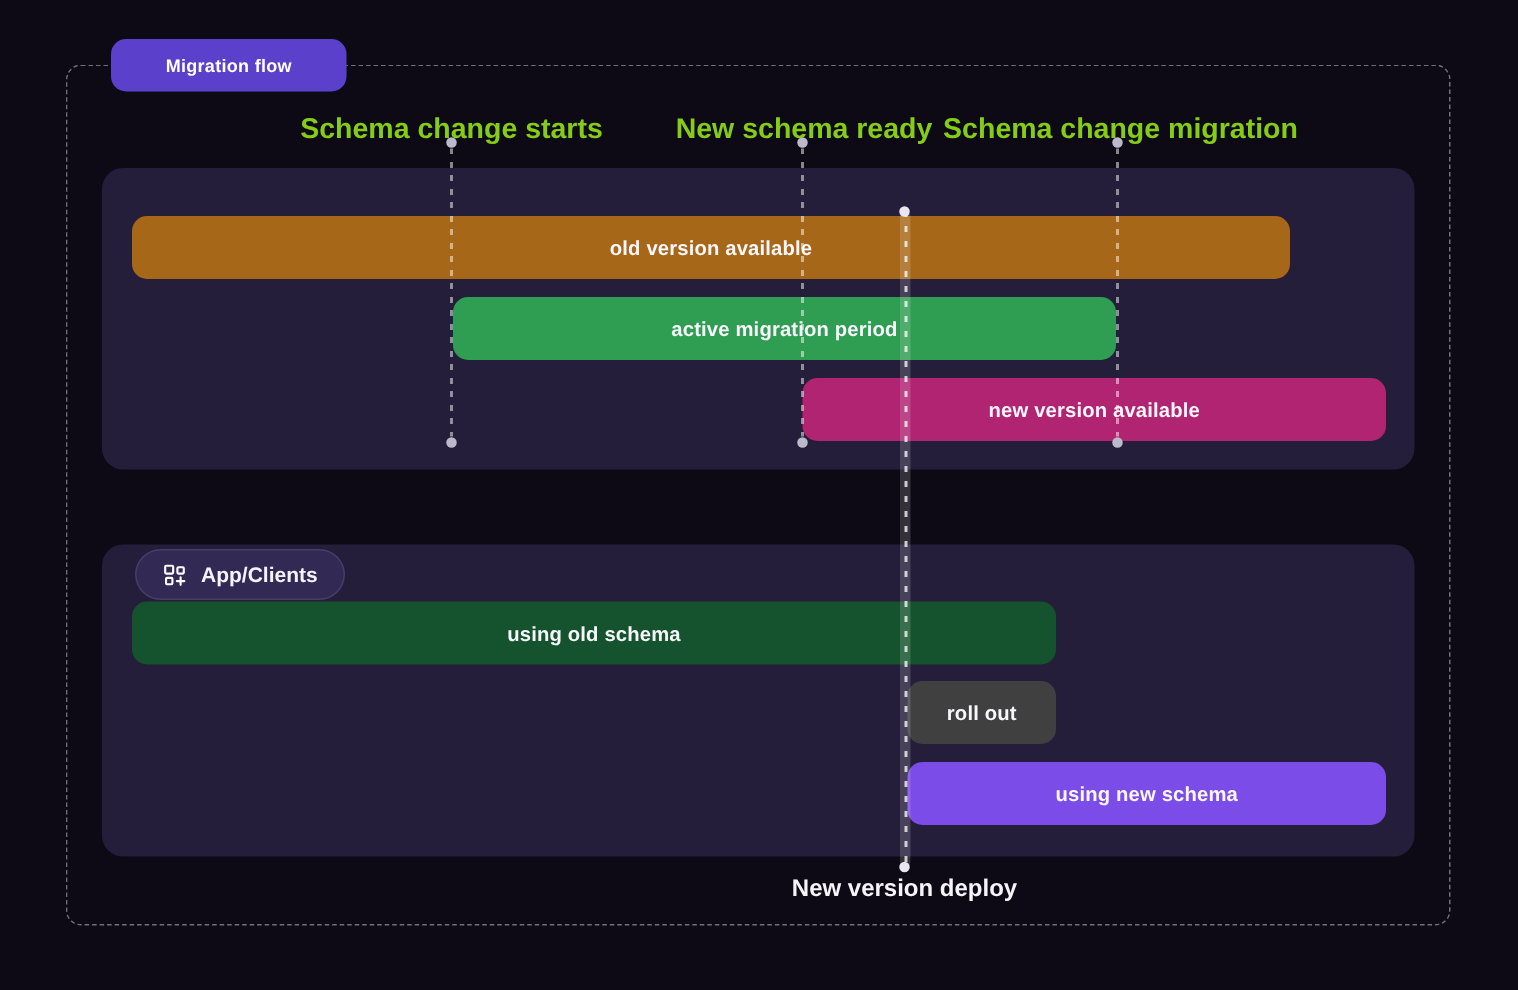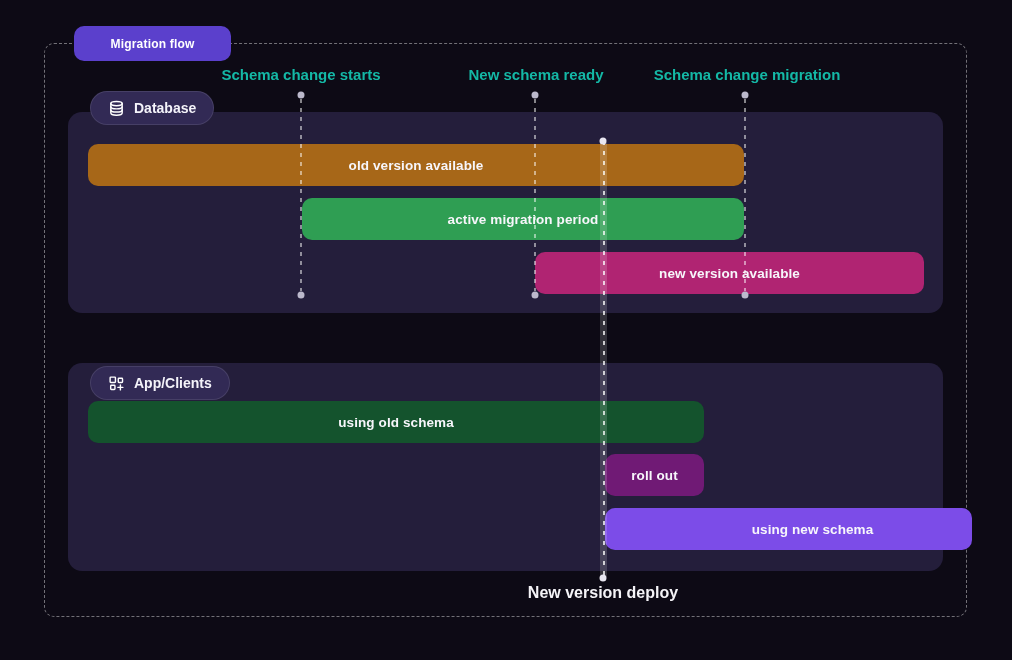--- a/index.html
+++ b/index.html
@@ -42,22 +42,22 @@
     color:#f4f3fa;font-size:14px;font-weight:700;
     border:1px solid rgba(255,255,255,0.10);
     box-sizing:border-box;
   }
   .pill.db{top:91px;}
   .pill.app{top:366px;}
   .pill svg{display:block;}
 
   
   .mlabel{
-    position:absolute;top:66px;transform:translateX(-50%);
-    color:#14b8a6;font-size:15px;font-weight:700;white-space:nowrap;z-index:5;
+    position:absolute;top:76px;transform:translateX(-50%);
+    color:#84cc16;font-size:19px;font-weight:700;white-space:nowrap;z-index:5;
   }
   .vline{
     position:absolute;width:2px;z-index:3;
     background:repeating-linear-gradient(to bottom,
       rgba(255,255,255,0.5) 0px, rgba(255,255,255,0.5) 4px,
       transparent 4px, transparent 9px);
   }
   .vline.m{top:99px;height:192px;}
   .dot{
     position:absolute;width:7px;height:7px;border-radius:50%;
@@ -79,21 +79,21 @@
     position:absolute;top:584px;left:603px;transform:translateX(-50%);
     color:#f5f4f8;font-size:16px;font-weight:700;white-space:nowrap;z-index:5;
   }
 
   
   .bar{
     position:absolute;height:42px;border-radius:10px;z-index:2;
     display:flex;align-items:center;justify-content:center;
     color:#f7f6fb;font-size:13.5px;font-weight:700;letter-spacing:.1px;
   }
-  .bar.db1{left:88px;top:144px;width:656px;}
+  .bar.db1{left:88px;top:144px;width:772px;}
   .bar.db2{left:302px;top:198px;width:442px;}
   .bar.db3{left:535px;top:252px;width:389px;}
   .bar.ap1{left:88px;top:401px;width:616px;}
   .bar.ap2{left:605px;top:454px;width:99px;}
   .bar.ap3{left:605px;top:508px;width:319px;}
 </style>
 </head>
 <body style="background: rgb(13, 10, 21);">
 
 <div class="stage">
@@ -118,31 +118,20 @@
   <div class="dot" style="left:745px;top:295px"></div>
 
   <div class="deploy-band">
     <div class="inner"></div>
   </div>
   <div class="dot" style="left:603px;top:141px;background:#e8e6f0"></div>
   <div class="dot" style="left:603px;top:578px;background:#e8e6f0"></div>
   <div class="deploy-label">New version deploy</div>
 
   <div class="panel db" style="background: rgb(36, 30, 59);"></div>
-  <div class="pill db" style="background: rgb(50, 42, 85);">
-    <span>
-      <svg width="17" height="17" viewBox="0 0 24 24" fill="none" stroke="#ffffff" stroke-width="2" stroke-linecap="round">
-        <ellipse cx="12" cy="5" rx="8" ry="3"></ellipse>
-        <path d="M4 5v4.5c0 1.66 3.58 3 8 3s8-1.34 8-3V5"></path>
-        <path d="M4 9.5V14c0 1.66 3.58 3 8 3s8-1.34 8-3V9.5"></path>
-        <path d="M4 14v4.5c0 1.66 3.58 3 8 3s8-1.34 8-3V14"></path>
-      </svg>
-    </span>
-    <span>Database</span>
-  </div>
   <div class="bar db1" style="background: rgb(167, 103, 24);">
       <span>old version available</span>
     </div>
   <div class="bar db2" style="background: rgb(47, 158, 83);">
       <span>active migration period</span>
     </div>
   <div class="bar db3" style="background: rgb(176, 36, 114);">
       <span>new version available</span>
     </div>
 
@@ -155,20 +144,20 @@
         <rect x="3.8" y="14.5" width="6" height="6" rx="1"></rect>
         <path d="M17.5 14v7"></path>
         <path d="M14 17.5h7"></path>
       </svg>
     </span>
     <span>App/Clients</span>
   </div>
   <div class="bar ap1" style="background: #14532d;">
       <span>using old schema</span>
     </div>
-  <div class="bar ap2" style="background: #701a75;">
+  <div class="bar ap2" style="background: #404040;">
       <span>roll out</span>
     </div>
-  <div class="bar ap3" style="background: rgb(124, 76, 232); padding-left: 48px;">
+  <div class="bar ap3" style="background: rgb(124, 76, 232);">
       <span>using new schema</span>
     </div>
 
 </div>
 
 </body></html>

